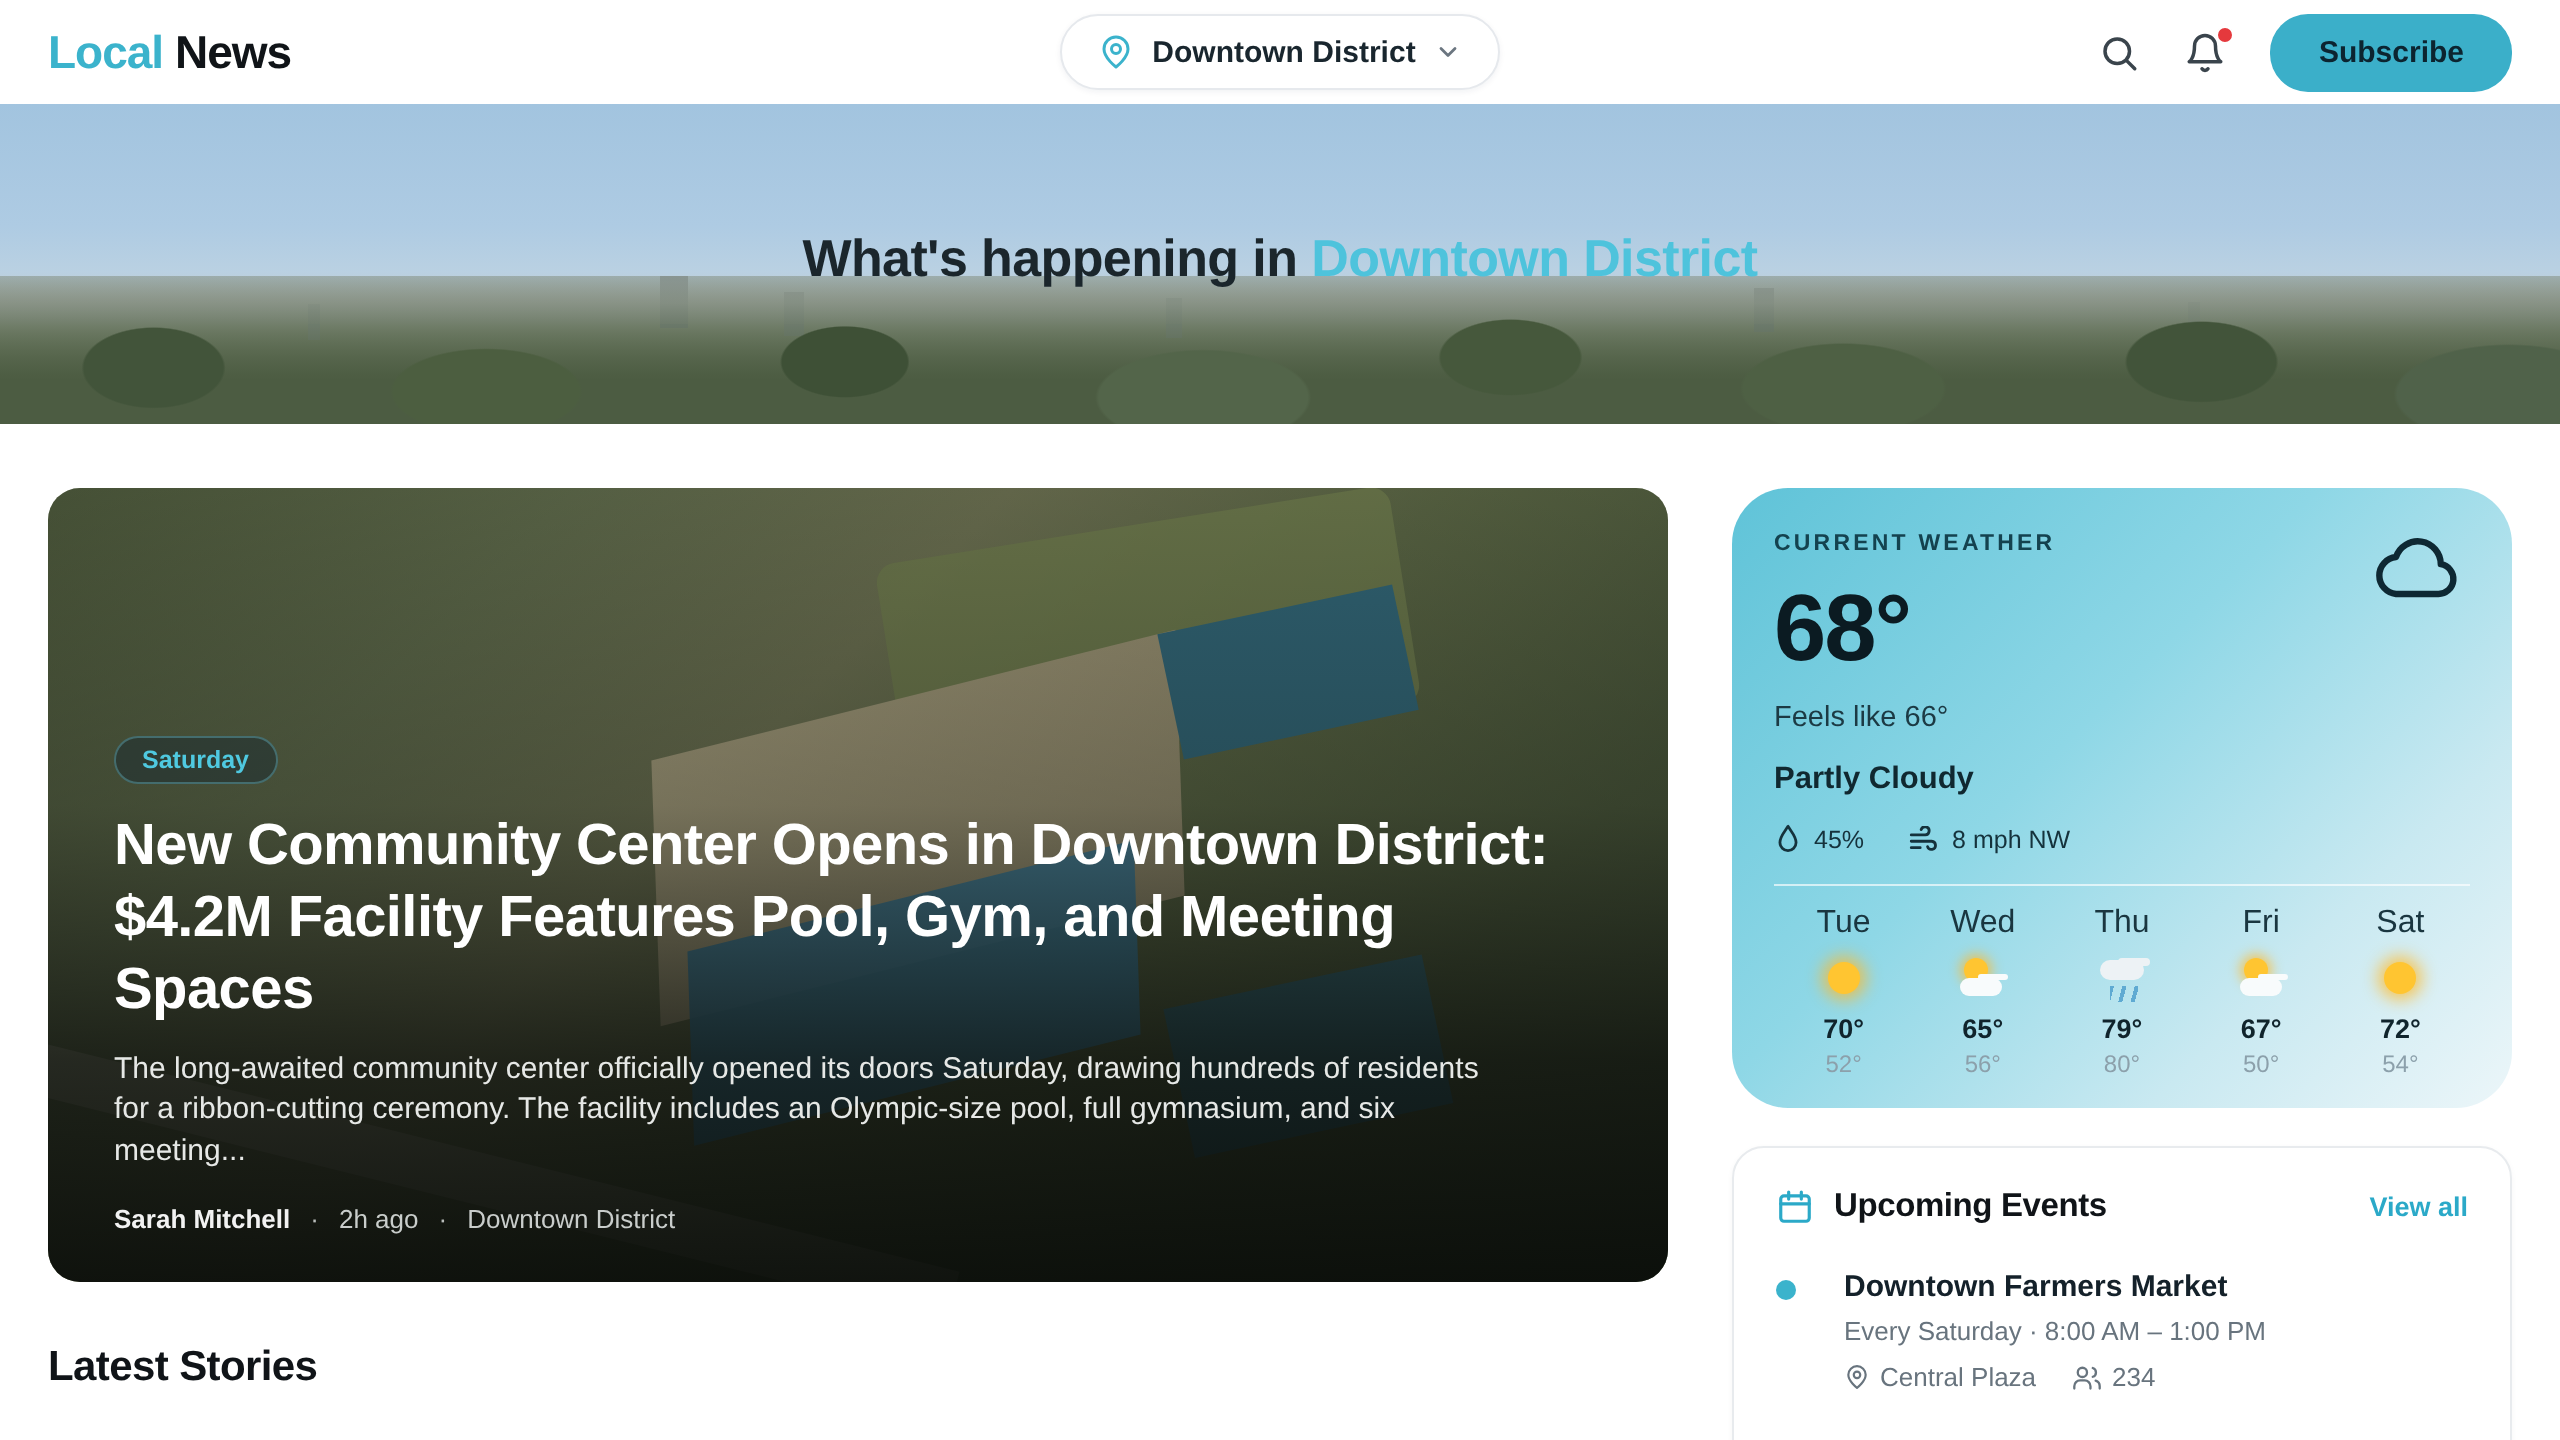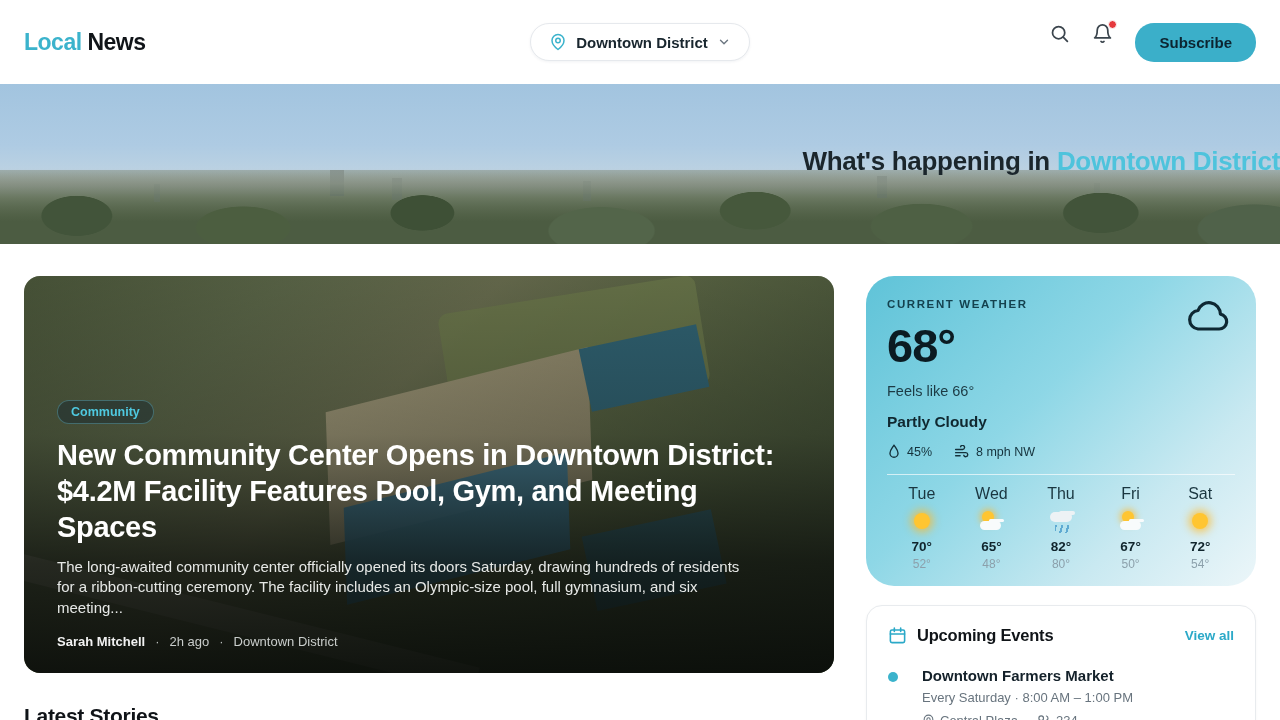--- a/index.html
+++ b/index.html
@@ -1,28 +1,28 @@
 <!DOCTYPE html>
 <html><head>
 <meta charset="utf-8">
 <style>
   * { margin:0; padding:0; box-sizing:border-box; }
   html,body { width:1280px; height:720px; overflow:hidden; background:#fff;
     font-family:"Liberation Sans", sans-serif; color:#13232C; }
 
   
-  .header { height:84px; display:grid; grid-template-columns:1fr auto 1fr;
+  .header { height:52px; display:grid; grid-template-columns:1fr auto 1fr;
     align-items:center; padding:0 24px; background:#fff; position:relative; z-index:5; }
   .logo { font-size:23px; font-weight:800; letter-spacing:-0.5px; cursor:pointer; }
   .logo .accent { color:#3BB3CC; }
   .logo .rest { color:#101418; }
   .loc-pill { display:flex; align-items:center; gap:9px; border:1px solid #E6E9ED;
     border-radius:22px; background:#fff; padding:9px 18px; font-size:15px; font-weight:700;
     color:#19262E; box-shadow:0 1px 3px rgba(20,40,60,.06); cursor:pointer; }
-  .header-right { display:flex; align-items:flex-start; gap:22px; justify-self:end; }
+  .header-right { display:flex; align-items:center; gap:22px; justify-self:end; }
   .icon-btn { background:none; border:none; cursor:pointer; position:relative; display:flex; }
   .badge-dot { position:absolute; top:-3px; right:-4px; width:9px; height:9px;
     border-radius:50%; background:#E5393D; border:1.5px solid #fff; }
   .subscribe { background:#3BAFC9; color:#0C2430; font-weight:800; font-size:15px;
     border:none; border-radius:19px; padding:11px 24px; cursor:pointer;
     font-family:"Liberation Sans", sans-serif; }
 
   
   .hero { height:160px; position:relative; overflow:hidden;
     background:linear-gradient(180deg,#A2C4DF 0%,#AECBE3 38%,#BCD2E2 55%,#C6CFD2 62%,#9AA694 72%,#6E7D5F 84%,#55644A 100%); }
@@ -37,21 +37,21 @@
       radial-gradient(60px 34px at 6% 62%, #42543A 58%, transparent 60%),
       radial-gradient(80px 36px at 19% 78%, #4C5E40 58%, transparent 60%),
       radial-gradient(54px 30px at 33% 58%, #3E5036 58%, transparent 60%),
       radial-gradient(90px 40px at 47% 82%, #53654a 58%, transparent 60%),
       radial-gradient(60px 32px at 59% 55%, #46583C 58%, transparent 60%),
       radial-gradient(86px 38px at 72% 76%, #4E6044 58%, transparent 60%),
       radial-gradient(64px 34px at 86% 58%, #42543A 58%, transparent 60%),
       radial-gradient(96px 42px at 98% 80%, #50624a 58%, transparent 60%),
       linear-gradient(180deg, rgba(120,130,110,.45), #4C5C42 70%); }
   .hero-title { position:absolute; left:0; right:0; top:50%; transform:translateY(-58%);
-    text-align:right; font-size:26px; font-weight:800; letter-spacing:-0.3px; }
+    text-align:center; font-size:26px; font-weight:800; letter-spacing:-0.3px; }
   .hero-title .prefix { color:#1B262C; }
   .hero-title .accent { color:#4EC3DC; }
 
   
   .main { display:flex; gap:32px; padding:32px 24px 0; }
   .col-left { width:810px; }
   .col-right { width:390px; }
 
   
   .feature { position:relative; width:810px; height:397px; border-radius:16px;
@@ -192,21 +192,21 @@
   <div class="col-left">
     <div class="feature">
       <div class="fi-base"></div>
       <div class="fi-field"></div>
       <div class="fi-roof"></div>
       <div class="fi-wall"></div>
       <div class="fi-court"></div>
       <div class="fi-road"></div>
       <div class="fi-overlay"></div>
       <div class="feature-content">
-        <span class="tag">Community</span>
+        <span class="tag">Saturday</span>
         <h1>New Community Center Opens in Downtown District: $4.2M Facility Features Pool, Gym, and Meeting Spaces</h1>
         <div class="excerpt">The long-awaited community center officially opened its doors Saturday, drawing hundreds of residents for a ribbon-cutting ceremony. The facility includes an Olympic-size pool, full gymnasium, and six meeting...</div>
         <div class="byline">
           <span class="author">Sarah Mitchell</span>
           <span class="dot">·</span>
           <span class="meta">2h ago</span>
           <span class="dot">·</span>
           <span class="meta">Downtown District</span>
         </div>
       </div>
@@ -251,26 +251,26 @@
         <div class="f-col">
           <div class="f-day">Tue</div>
           <span class="wicon" data-icon="sun"></span>
           <div class="f-high">70°</div>
           <div class="f-low">52°</div>
         </div>
         <div class="f-col">
           <div class="f-day">Wed</div>
           <span class="wicon" data-icon="partly"></span>
           <div class="f-high">65°</div>
-          <div class="f-low">48°</div>
+          <div class="f-low">56°</div>
         </div>
         <div class="f-col">
           <div class="f-day">Thu</div>
           <span class="wicon" data-icon="rain"></span>
-          <div class="f-high">82°</div>
+          <div class="f-high">79°</div>
           <div class="f-low">80°</div>
         </div>
         <div class="f-col">
           <div class="f-day">Fri</div>
           <span class="wicon" data-icon="partly"></span>
           <div class="f-high">67°</div>
           <div class="f-low">50°</div>
         </div>
         <div class="f-col">
           <div class="f-day">Sat</div>

